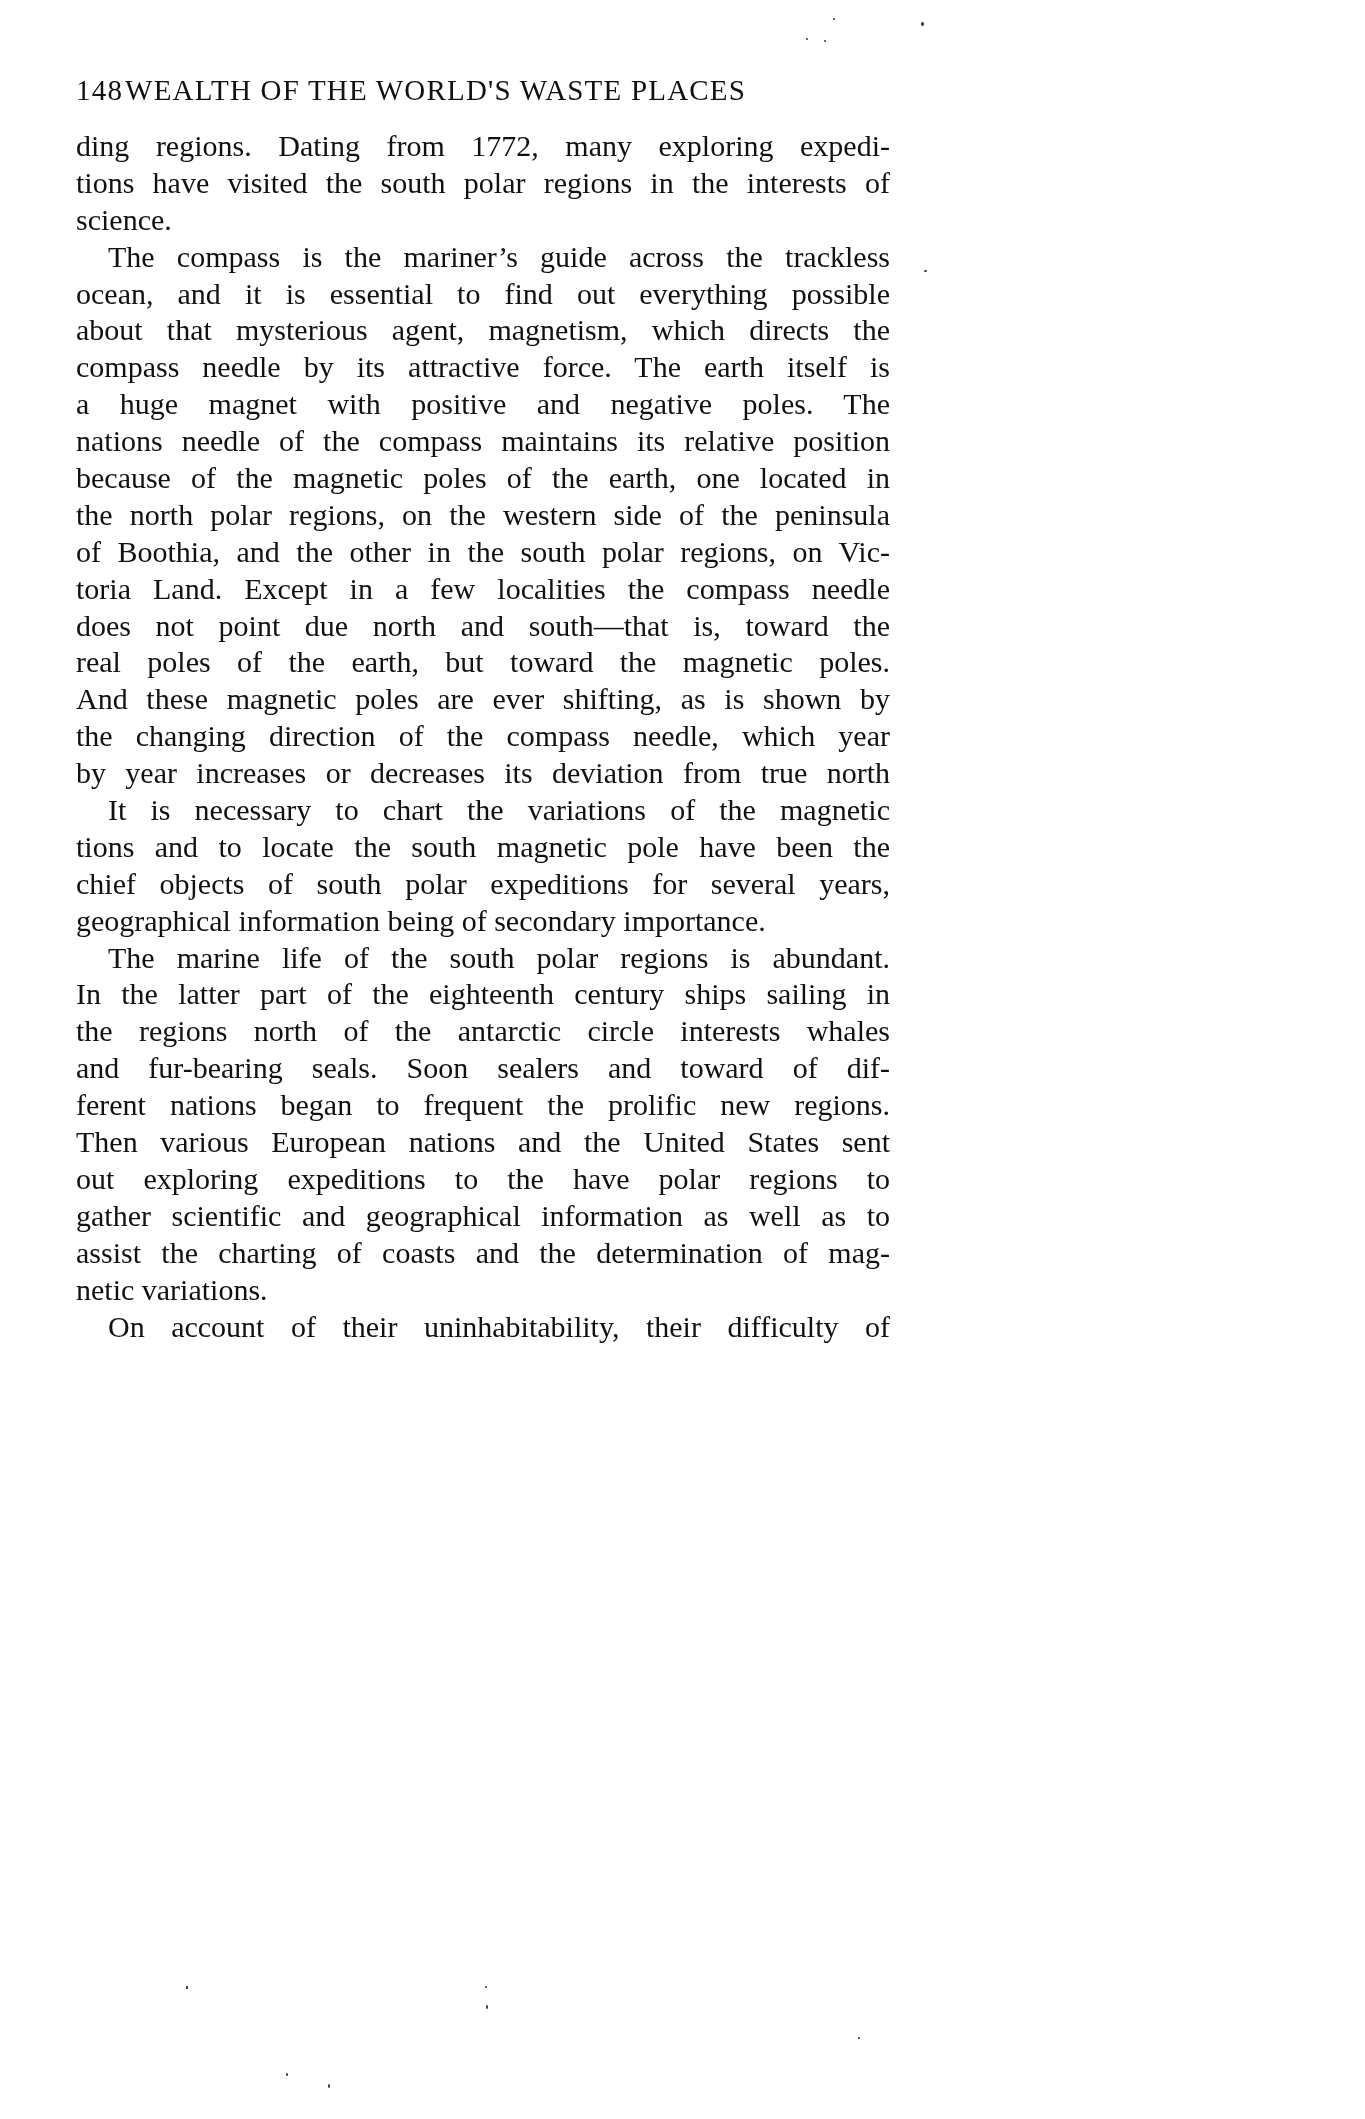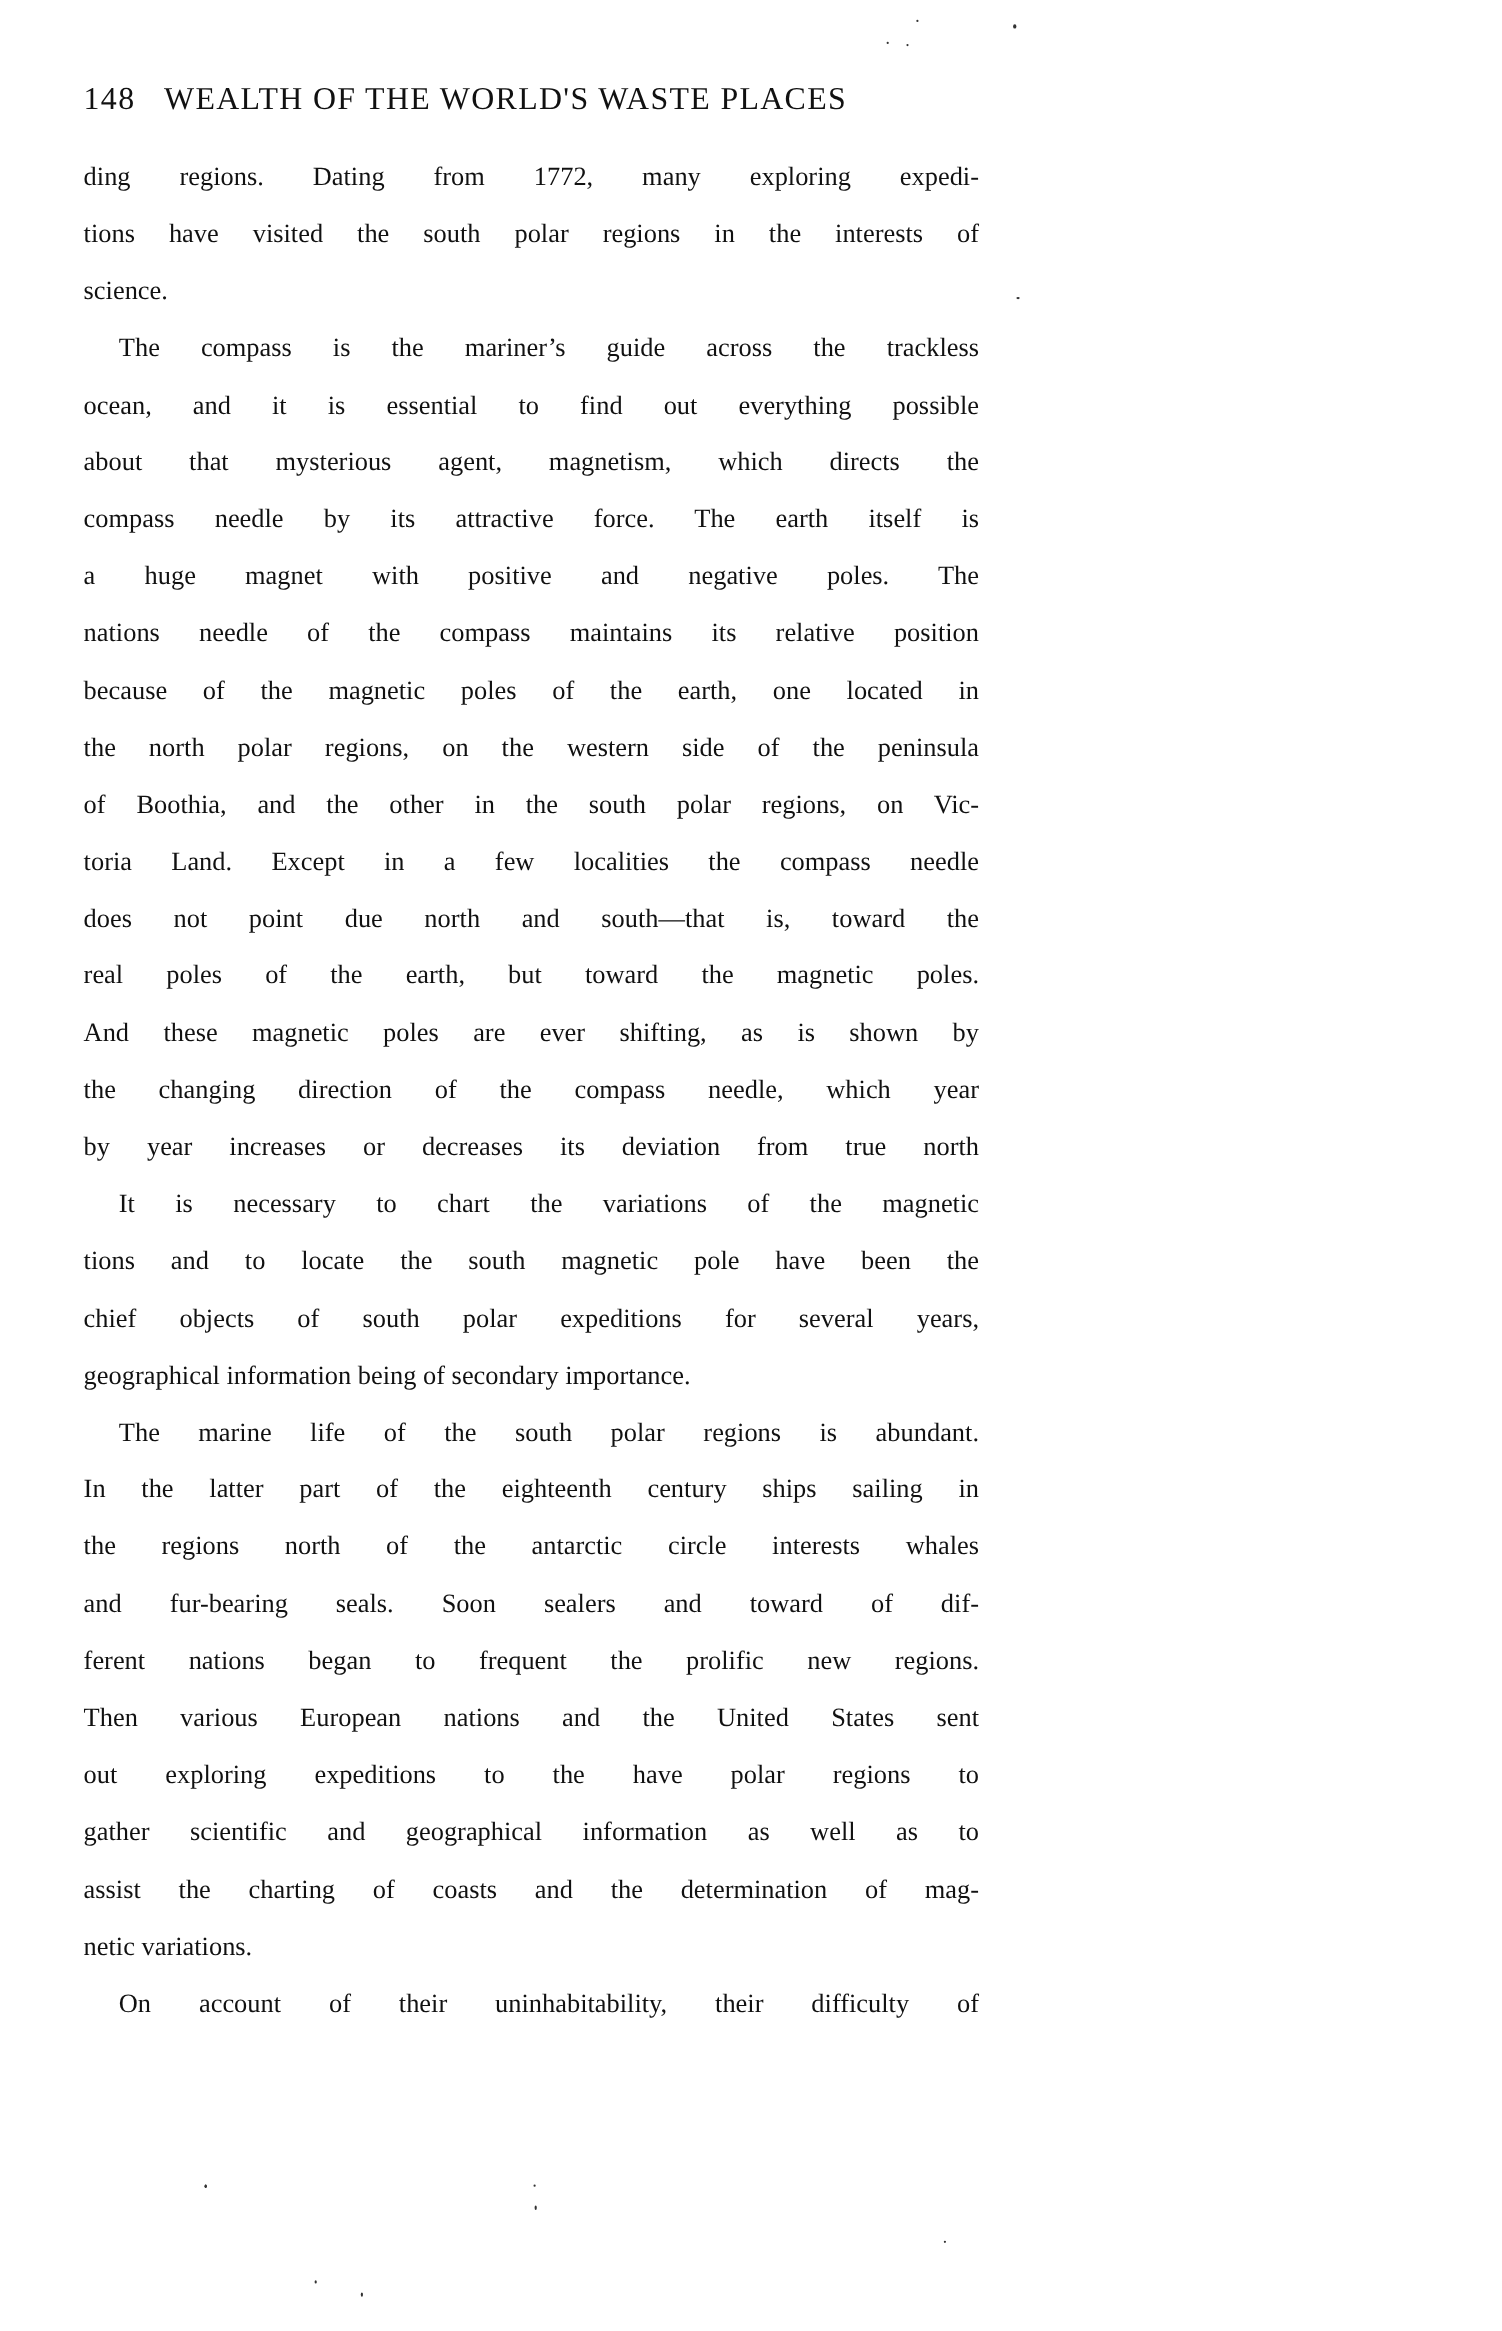--- a/index.html
+++ b/index.html
@@ -26,38 +26,37 @@
       position: absolute;
       left: 76px;
       top: 72px;
       width: 814px;
       font-size: 29px;
       letter-spacing: 1.2px;
       line-height: 36px;
       white-space: nowrap;
     }
     .running-head .folio {
-      margin-right: 26px;
+      margin-right: 2px;
     }
     .body-text {
       position: absolute;
       left: 76px;
       top: 128px;
       width: 814px;
     }
     .line {
       display: block;
       height: 36.9px;
       line-height: 36.9px;
-      font-size: 24px;
+      font-size: 30px;
       text-align: justify;
       text-align-last: justify;
       white-space: nowrap;
       overflow: visible;
-      margin-top: 15px;
     }
     .line.last {
       text-align-last: left;
     }
     .line.indent {
       padding-left: 32px;
     }
     
     .line span.txt {
       display: inline-block;

